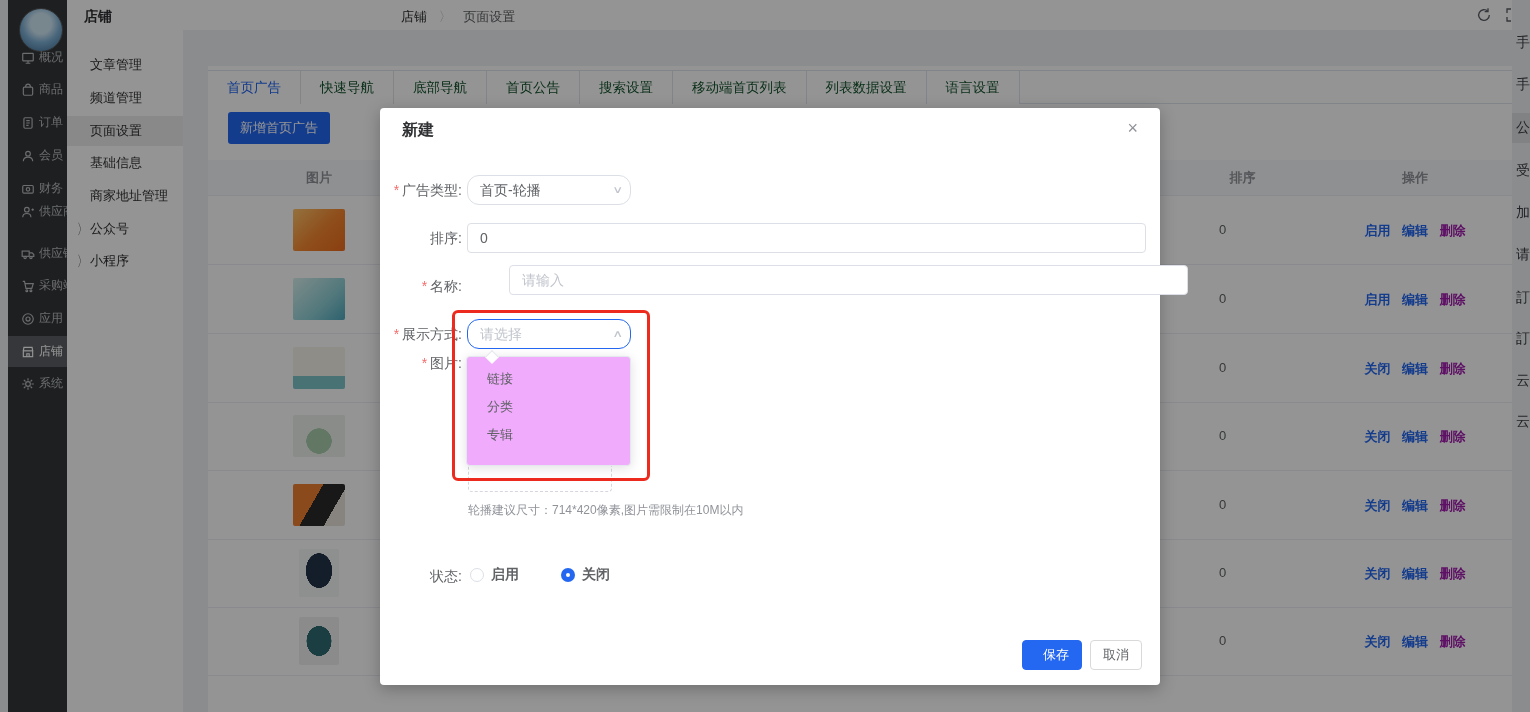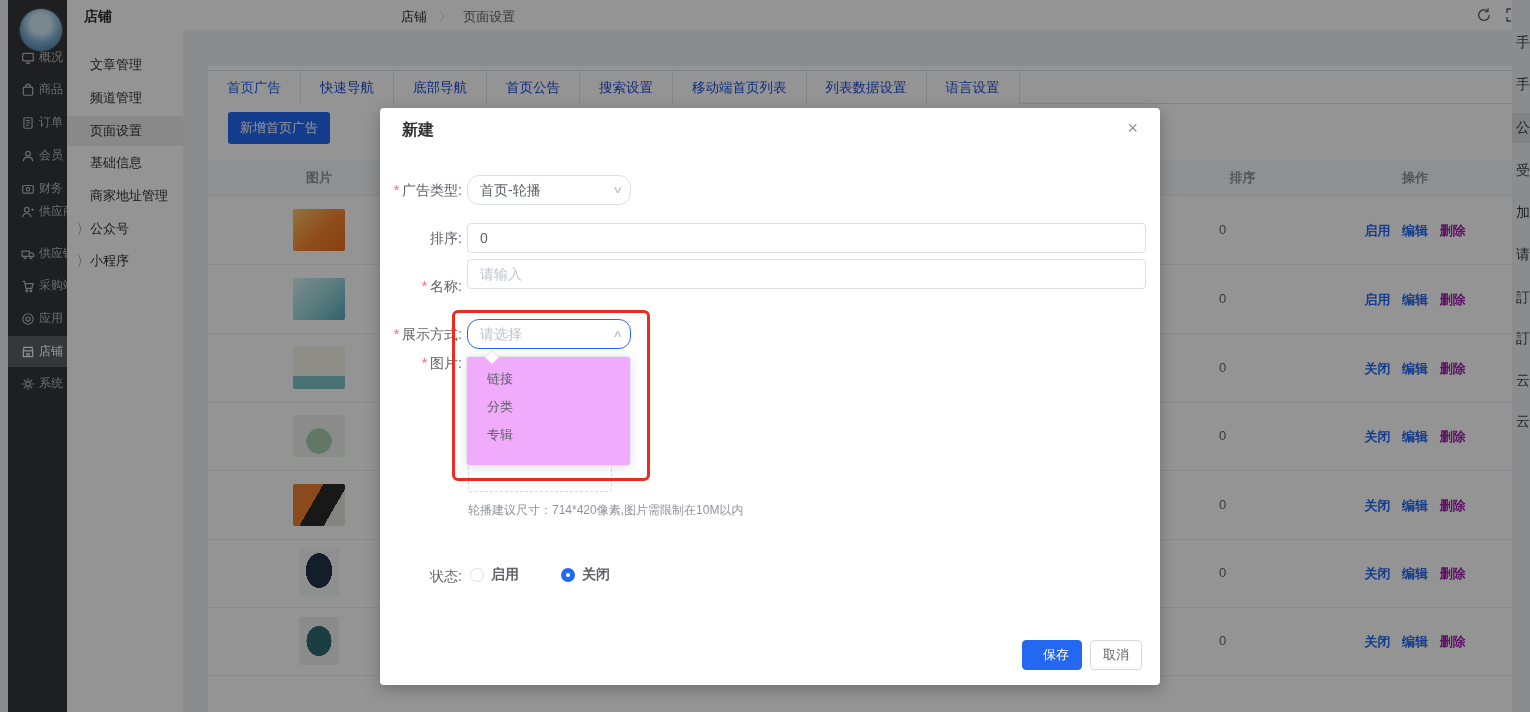--- a/index.html
+++ b/index.html
@@ -39,21 +39,21 @@
   .crumb .sep{color:#c0c4cc;margin:0 8px;}
   .crumb .cur{color:#606266;}
   .hicons{position:absolute;top:7px;color:#5a5e66;}
   .hicon-refresh{left:1293px;}
   .hicon-full{left:1322px;}
 
   
   .card{position:absolute;left:208px;top:66px;width:1304px;height:646px;background:#fff;}
   .tabs{position:absolute;left:0;top:4px;height:34px;right:0;border-bottom:1px solid #dfe4ed;
         border-top:1px solid #dfe4ed;display:flex;}
-  .tab{height:33px;line-height:33px;padding:0 19px;font-size:13.5px;color:#1d4ed8;
+  .tab{height:33px;line-height:33px;padding:0 19px;font-size:13.5px;color:#14532d;
        border-right:1px solid #dfe4ed;cursor:pointer;background:#fff;white-space:nowrap;}
   .tab.active{color:#2468f2;position:relative;}
   .tab.active::after{content:"";position:absolute;left:0;right:0;bottom:-1px;height:1px;background:#fff;}
   .addbtn{position:absolute;left:20px;top:46px;width:102px;height:32px;background:#2468f2;color:#fff;
           border:none;border-radius:3px;font-size:13px;cursor:pointer;}
 
   
   .thead{position:absolute;left:0;top:94px;right:0;height:36px;background:#f7f8fa;
          border-bottom:1px solid #ebeef5;font-size:13px;font-weight:bold;color:#909399;}
   .th{position:absolute;top:9px;text-align:center;}
@@ -99,21 +99,21 @@
   .l-mode{left:-48px;top:218px;}
   .l-img{left:-48px;top:247px;}
   .l-status{left:-48px;top:460px;}
   .ctl{position:absolute;border:1px solid #dcdfe6;border-radius:12px;background:#fff;height:30px;}
   .sel{left:87px;width:164px;padding:0 26px 0 12px;line-height:28px;cursor:pointer;}
   .sel-adtype{top:67px;color:#606266;}
   .sel-mode{top:211px;border-color:#2468f2;color:#c0c4cc;}
   .sel .caret{position:absolute;right:9px;top:0;color:#c0c4cc;font-size:10px;line-height:28px;transform:scaleX(1.5);}
   .inp{left:87px;width:679px;padding:0 12px;line-height:28px;font-size:14px;color:#606266;border:1px solid #dcdfe6;border-radius:4px;height:30px;position:absolute;background:#fff;}
   .inp-sort{top:115px;}
-  .inp-name{top:151px;}
+  .inp-name{top:157px;margin-left:42px;}
   .ph{color:#c0c4cc;}
   .upload{position:absolute;left:88px;top:278px;width:144px;height:106px;border:1px dashed #d4d7de;border-radius:4px;cursor:pointer;background:#fff;}
   .hint{position:absolute;left:88px;top:394px;font-size:12px;color:#909399;}
   .radio-row{position:absolute;left:90px;top:458px;display:flex;align-items:center;}
   .radio{width:14px;height:14px;border-radius:50%;border:1px solid #dcdfe6;background:#fff;margin-right:7px;cursor:pointer;}
   .radio.on{border:none;background:#2468f2;position:relative;}
   .radio.on::after{content:"";position:absolute;left:5px;top:5px;width:4px;height:4px;border-radius:50%;background:#fff;}
   .radio-lbl{margin-right:42px;color:#606266;font-weight:bold;}
   .btn{position:absolute;height:30px;border-radius:4px;font-size:13px;cursor:pointer;border:1px solid transparent;}
   .btn-save{left:642px;top:532px;width:60px;background:#2468f2;color:#fff;border-color:#2468f2;padding-left:14px;}

